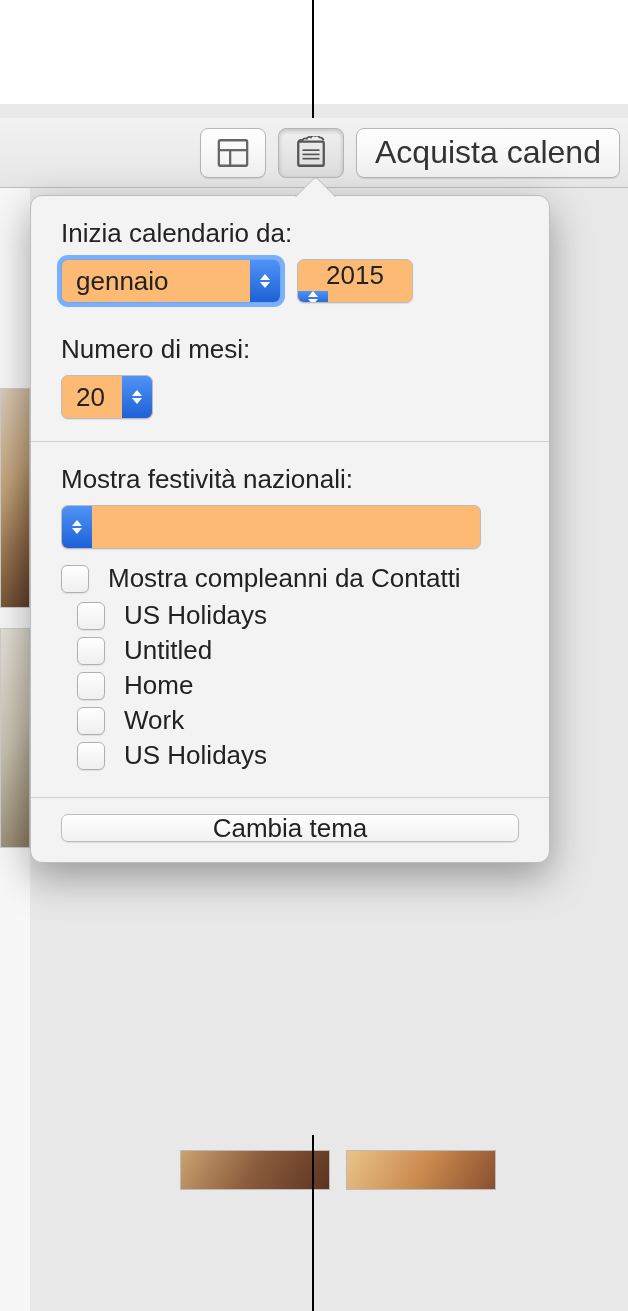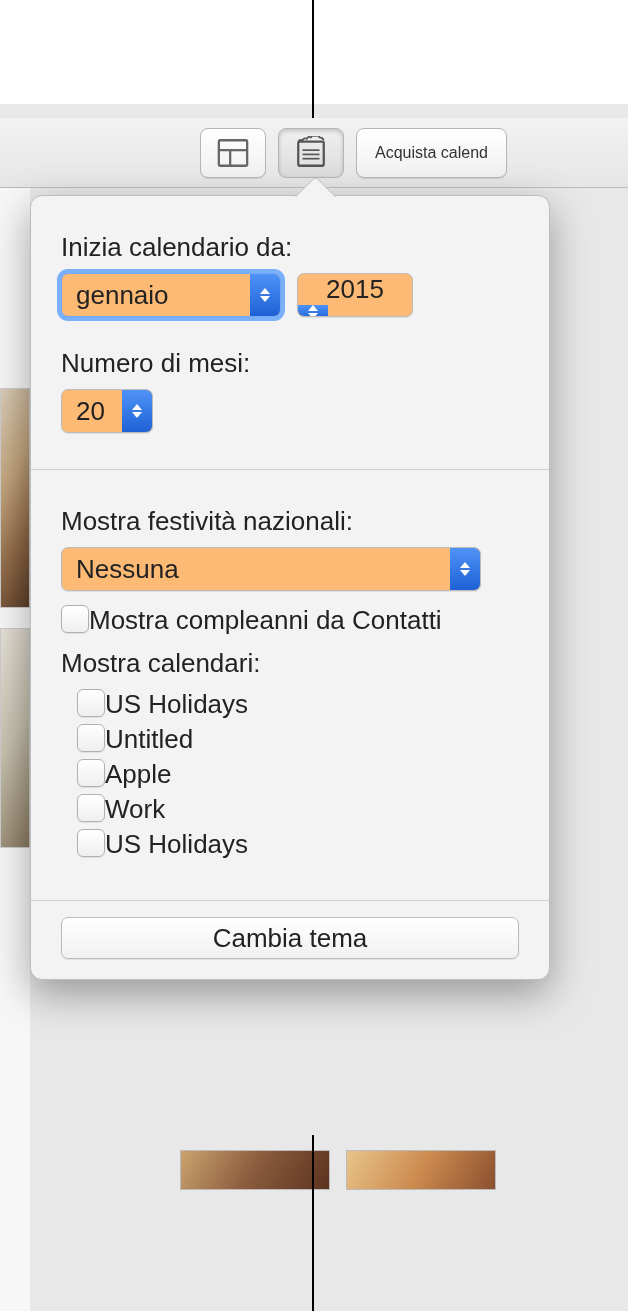--- a/index.html
+++ b/index.html
@@ -57,21 +57,21 @@
     border: 1px solid #b5b5b5;
     border-radius: 8px;
     background: linear-gradient(#ffffff,#f0f0f0);
     display: flex;
     align-items: center;
     justify-content: center;
     box-shadow: 0 1px 1px rgba(0,0,0,.1);
   }
   .tool-btn.layout { width: 66px; }
   .tool-btn.cal { width: 66px; background: linear-gradient(#f0f0f0,#dcdcdc); box-shadow: inset 0 2px 4px rgba(0,0,0,.2); }
-  .tool-btn.buy { padding: 16px 18px; font-size: 16px; color: #333; overflow: hidden; white-space: nowrap; justify-content: flex-end; }
+  .tool-btn.buy { padding: 16px 18px; font-size: 32px; color: #333; overflow: hidden; white-space: nowrap; justify-content: flex-end; }
   .tool-btn svg { width: 34px; height: 34px; }
 
   
   .sidebar-photos {
     position: absolute;
     top: 188px;
     left: 0;
     width: 30px;
     bottom: 0;
     background: #f7f7f7;
@@ -118,21 +118,21 @@
     left: 270px;
     width: 28px;
     height: 28px;
     background: #f3f3f3;
     border-left: 1px solid #bdbdbd;
     border-top: 1px solid #bdbdbd;
     transform: rotate(45deg);
     border-top-left-radius: 4px;
   }
 
-  .section { padding: 36px 30px; }
+  .section { padding: 22px 30px; }
   .section + .section { border-top: 1px solid #cfcfcf; }
   .section.tight { padding: 16px 30px 20px; }
 
   .label {
     font-size: 26px;
     color: #222;
     margin-bottom: 10px;
   }
 
   .row { display: flex; gap: 16px; align-items: center; }
@@ -169,22 +169,22 @@
   .popup .arrows .up { border-bottom: 6px solid #fff; }
   .popup .arrows .dn { border-top: 6px solid #fff; }
 
   .popup.month { width: 220px; }
   .popup.year { width: 116px; flex-direction: column; }
   .popup.months-count { width: 92px; }
   .popup.wide { width: 420px; }
 
   .checkbox-row {
     display: flex;
-    align-items: flex-start;
-    gap: 0;
+    align-items: center;
+    gap: 19px;
     font-size: 26px;
     color: #222;
     margin: 6px 0;
   }
   .cb {
     width: 28px;
     height: 28px;
     border: 1px solid #b0b0b0;
     border-radius: 6px;
     background: linear-gradient(#ffffff,#efefef);
@@ -200,21 +200,21 @@
   }
   .cb.checked svg { width: 18px; height: 18px; }
 
   .cal-list { margin-top: 6px; }
   .cal-list .checkbox-row { margin: 4px 16px; }
 
   .action-btn {
     display: flex;
     align-items: center;
     justify-content: center;
-    height: 42px;
+    height: 28px;
     background: linear-gradient(#ffffff,#f1f1f1);
     border: 1px solid #bcbcbc;
     border-radius: 7px;
     font-size: 26px;
     color: #222;
     width: 100%;
     box-shadow: 0 1px 1px rgba(0,0,0,.08);
   }
 
 </style>
@@ -284,46 +284,44 @@
       <span class="arrows">
           <span class="up"></span>
           <span class="dn"></span>
         </span>
     </div>
   </div>
 
   <div class="section">
     <div class="label">Mostra festività nazionali:</div>
     <div class="popup wide">
-      <span class="ptext">Nessuna</span>
       <span class="arrows">
           <span class="up"></span>
           <span class="dn"></span>
         </span>
     </div>
 
     <div class="checkbox-row" style="margin-top:14px">
       <span class="cb"></span>
       <span>Mostra compleanni da Contatti</span>
     </div>
 
-    <div class="label" style="margin-top:12px">Mostra calendari:</div>
 
     <div class="cal-list">
       <div class="checkbox-row">
         <span class="cb"></span>
         <span>US Holidays</span>
       </div>
       <div class="checkbox-row">
         <span class="cb"></span>
         <span>Untitled</span>
       </div>
       <div class="checkbox-row">
         <span class="cb"></span>
-        <span>Apple</span>
+        <span>Home</span>
       </div>
       <div class="checkbox-row">
         <span class="cb"></span>
         <span>Work</span>
       </div>
       <div class="checkbox-row">
         <span class="cb"></span>
         <span>US Holidays</span>
       </div>
     </div>

